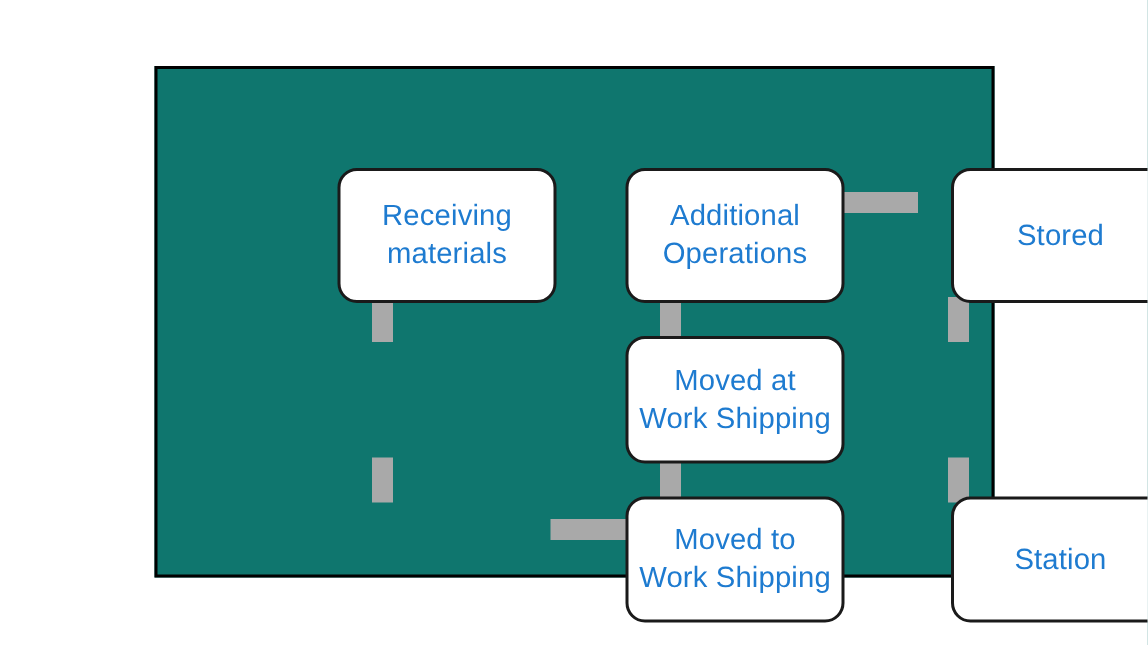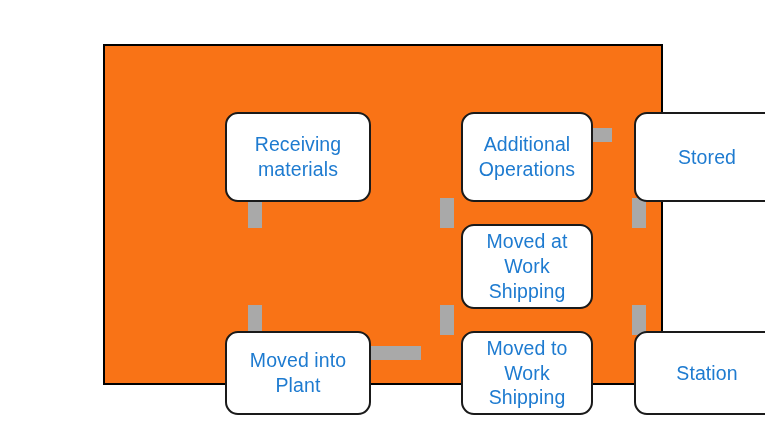--- a/index.html
+++ b/index.html
@@ -23,21 +23,21 @@
 
   
   .frame {
     position: absolute;
     left: 103px;
     top: 44px;
     width: 560px;
     height: 341px;
     border: 2px solid #000000;
     box-sizing: border-box;
-    background: #f97316;
+    background: #0f766e;
   }
 
   
   .node {
     position: absolute;
     box-sizing: border-box;
     background: #ffffff;
     border: 2.5px solid #1a1a1a;
     border-radius: 13px;
     display: flex;
@@ -50,21 +50,21 @@
     font-size: 19.5px;
     line-height: 1.28;
     text-align: center;
     white-space: pre-line;
     letter-spacing: 0.1px;
     padding: 0 6px;
   }
 
   
   .col-1 { left: 120px; width: 146px; }
-  .col-2 { left: 312px; width: 132px; margin-left: 44px; }
+  .col-2 { left: 312px; width: 146px; }
   .col-3 { left: 529px; width: 146px; }
   
   .row-1 { top: 66px;  height: 90px; }
   .row-2 { top: 178px; height: 85px; }
   .row-3 { top: 285px; height: 84px; }
 
   
   .connector {
     position: absolute;
     background: #a9a9a9;
@@ -112,24 +112,20 @@
     </div>
     <div class="node col-3 row-1">
       <span class="node-label">Stored</span>
     </div>
 
     <div class="node col-2 row-2">
       <span class="node-label">Moved at
 Work Shipping</span>
     </div>
 
-    <div class="node col-1 row-3">
-      <span class="node-label">Moved into
-Plant</span>
-    </div>
     <div class="node col-2 row-3">
       <span class="node-label">Moved to
 Work Shipping</span>
     </div>
     <div class="node col-3 row-3">
       <span class="node-label">Station</span>
     </div>
 
   </div>
 </div>

